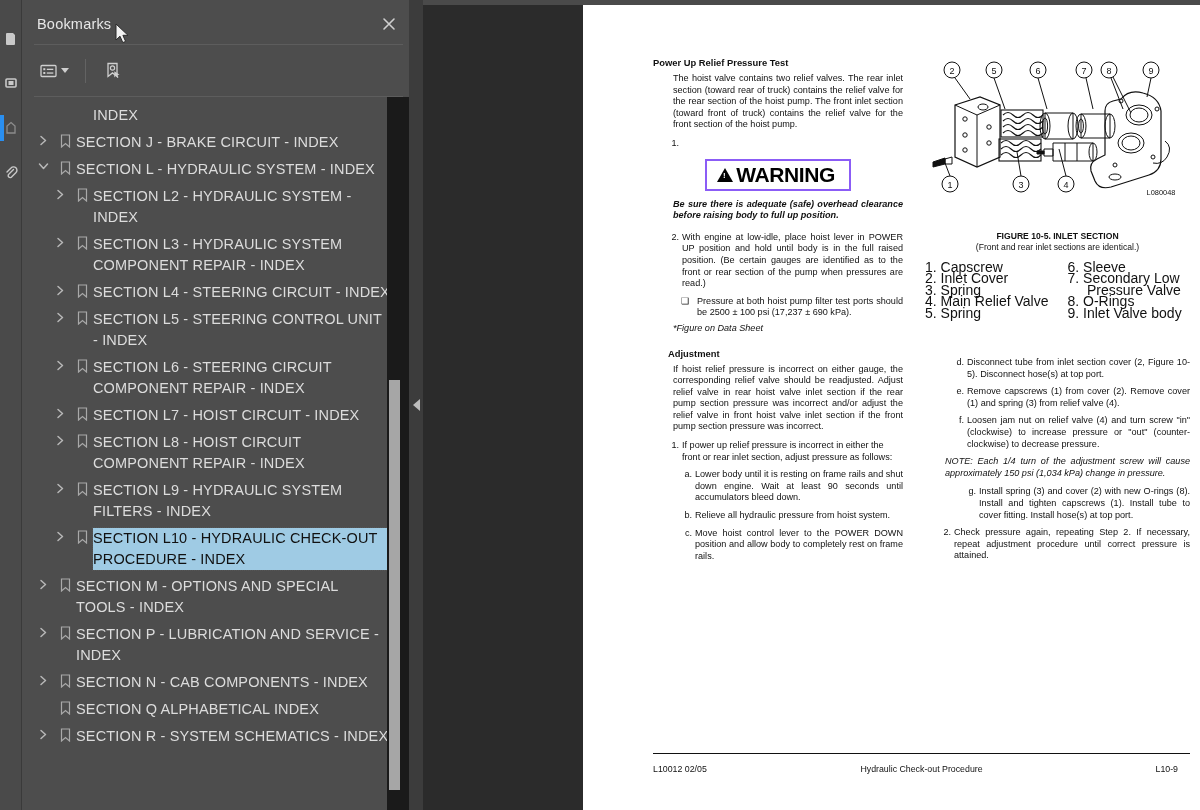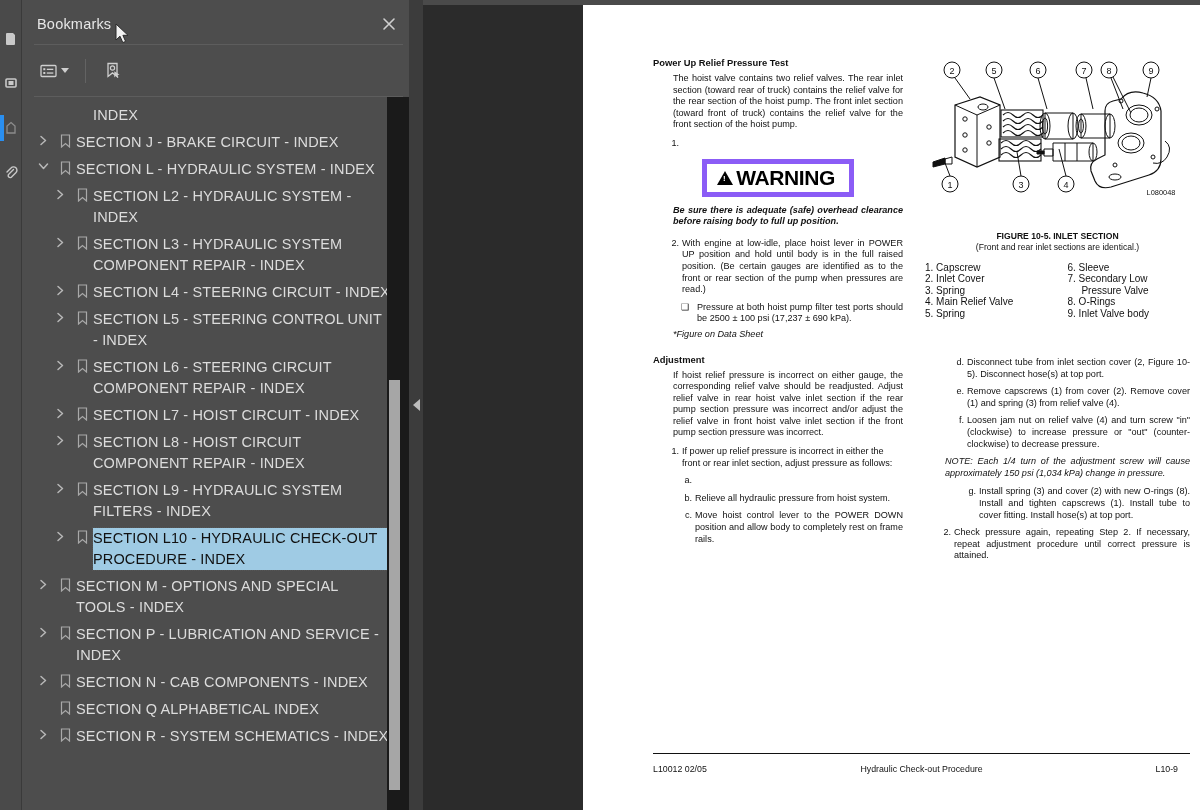--- a/index.html
+++ b/index.html
@@ -103,37 +103,37 @@
   .ind1 .mk { width:12px; margin-right:3px; }
   .ind2 { padding-left:28px; }
   .ind2 .mk { width:11px; margin-right:3px; }
   .ind3 { padding-left:40px; }
   .ind3 .mk { width:11px; margin-right:3px; }
   .indbox { padding-left:28px; }
   .indbox .mk { width:12px; margin-right:4px; text-align:left; }
 
   
   .warn-wrap { display:flex; justify-content:center; margin:9px 0 8px 0; }
-  .warn { border:5px solid #8b5cf6; padding:3px 14px 3px 10px;
+  .warn { border:2px solid #8b5cf6; padding:3px 14px 3px 10px;
           display:flex; align-items:center; }
   .warn .tri { width:0;height:0;border-left:8px solid transparent;
                border-right:8px solid transparent;border-bottom:14px solid #000;
                position:relative; margin-right:3px; }
   .warn .tri:after { content:"!"; position:absolute; left:-2.2px; top:3px;
                      color:#fff; font-size:8px; font-weight:bold; line-height:9px; }
   .warn .wtxt { font-size:21px; font-weight:bold; letter-spacing:-.4px;
                 color:#000; line-height:22px; }
 
   
   .fig { position:relative; width:265px; height:170px; margin-bottom:4px; }
   .fig svg { display:block; }
   .figcap { text-align:center; font-size:8.6px; line-height:11px; color:#111;
             font-weight:bold; }
   .figcap .sub { font-weight:normal; }
-  .parts { display:flex; margin-top:9px; font-size:10px; line-height:11.4px;
+  .parts { display:flex; margin-top:9px; font-size:14px; line-height:11.4px;
            color:#111; }
   .parts .c { flex:1 1 50%; }
   .parts .c.r { padding-left:10px; }
   .parts .pl { white-space:pre-wrap; }
 
   
   .foot-rule { position:absolute; left:70px; right:10px; top:748px; height:1px;
                background:#111; }
   .foot { position:absolute; left:70px; right:10px; top:756px; height:16px;
           display:flex; align-items:center; font-size:8.8px; color:#111; }
@@ -460,29 +460,30 @@
         <span class="tx">With engine at low-idle, place hoist lever in POWER UP position and hold until body is in the full raised position. (Be certain gauges are identified as to the front or rear section of the pump when pressures are read.)</span>
       </div>
 
       <div class="li indbox">
         <span class="mk">❑</span>
         <span class="tx">Pressure at both hoist pump filter test ports should be 2500 ± 100 psi (17,237 ± 690 kPa).</span>
       </div>
 
       <div class="p ital" style="margin-top:-2px;">*Figure on Data Sheet</div>
 
-      <div class="h3" style="margin-top:13px;">Adjustment</div>
+      <div class="h3" style="margin-top:13px;margin-left:15px;">Adjustment</div>
       <div class="p">If hoist relief pressure is incorrect on either gauge, the corresponding relief valve should be readjusted. Adjust relief valve in rear hoist valve inlet section if the rear pump section pressure was incorrect and/or adjust the relief valve in front hoist valve inlet section if the front pump section pressure was incorrect.</div>
 
       <div class="li ind1">
         <span class="mk">1.</span>
         <span class="tx nj">If power up relief pressure is incorrect in either the front or rear inlet section, adjust pressure as follows:</span>
       </div>
       <div class="li ind2">
         <span class="mk">a.</span>
+        <span class="tx">Lower body until it is resting on frame rails and shut down engine. Wait at least 90 seconds until accumulators bleed down.</span>
       </div>
       <div class="li ind2">
         <span class="mk">b.</span>
         <span class="tx">Relieve all hydraulic pressure from hoist system.</span>
       </div>
       <div class="li ind2">
         <span class="mk">c.</span>
         <span class="tx">Move hoist control lever to the POWER DOWN position and allow body to completely rest on frame rails.</span>
       </div>
     </div>

